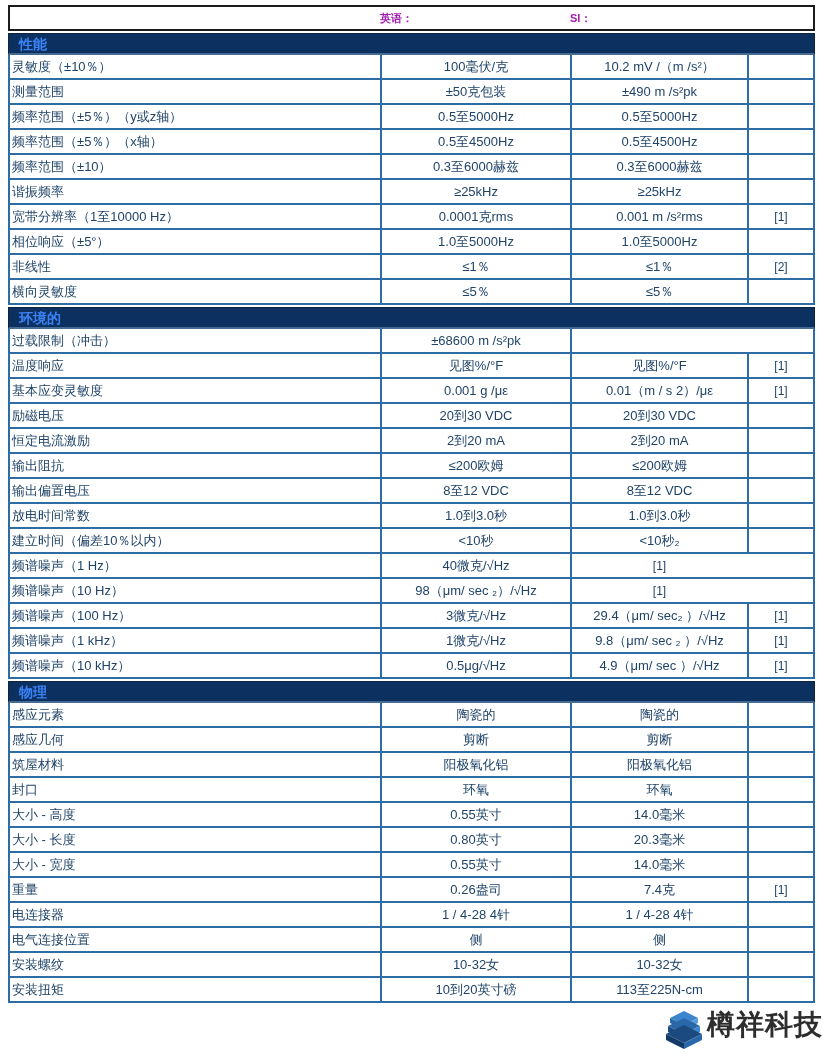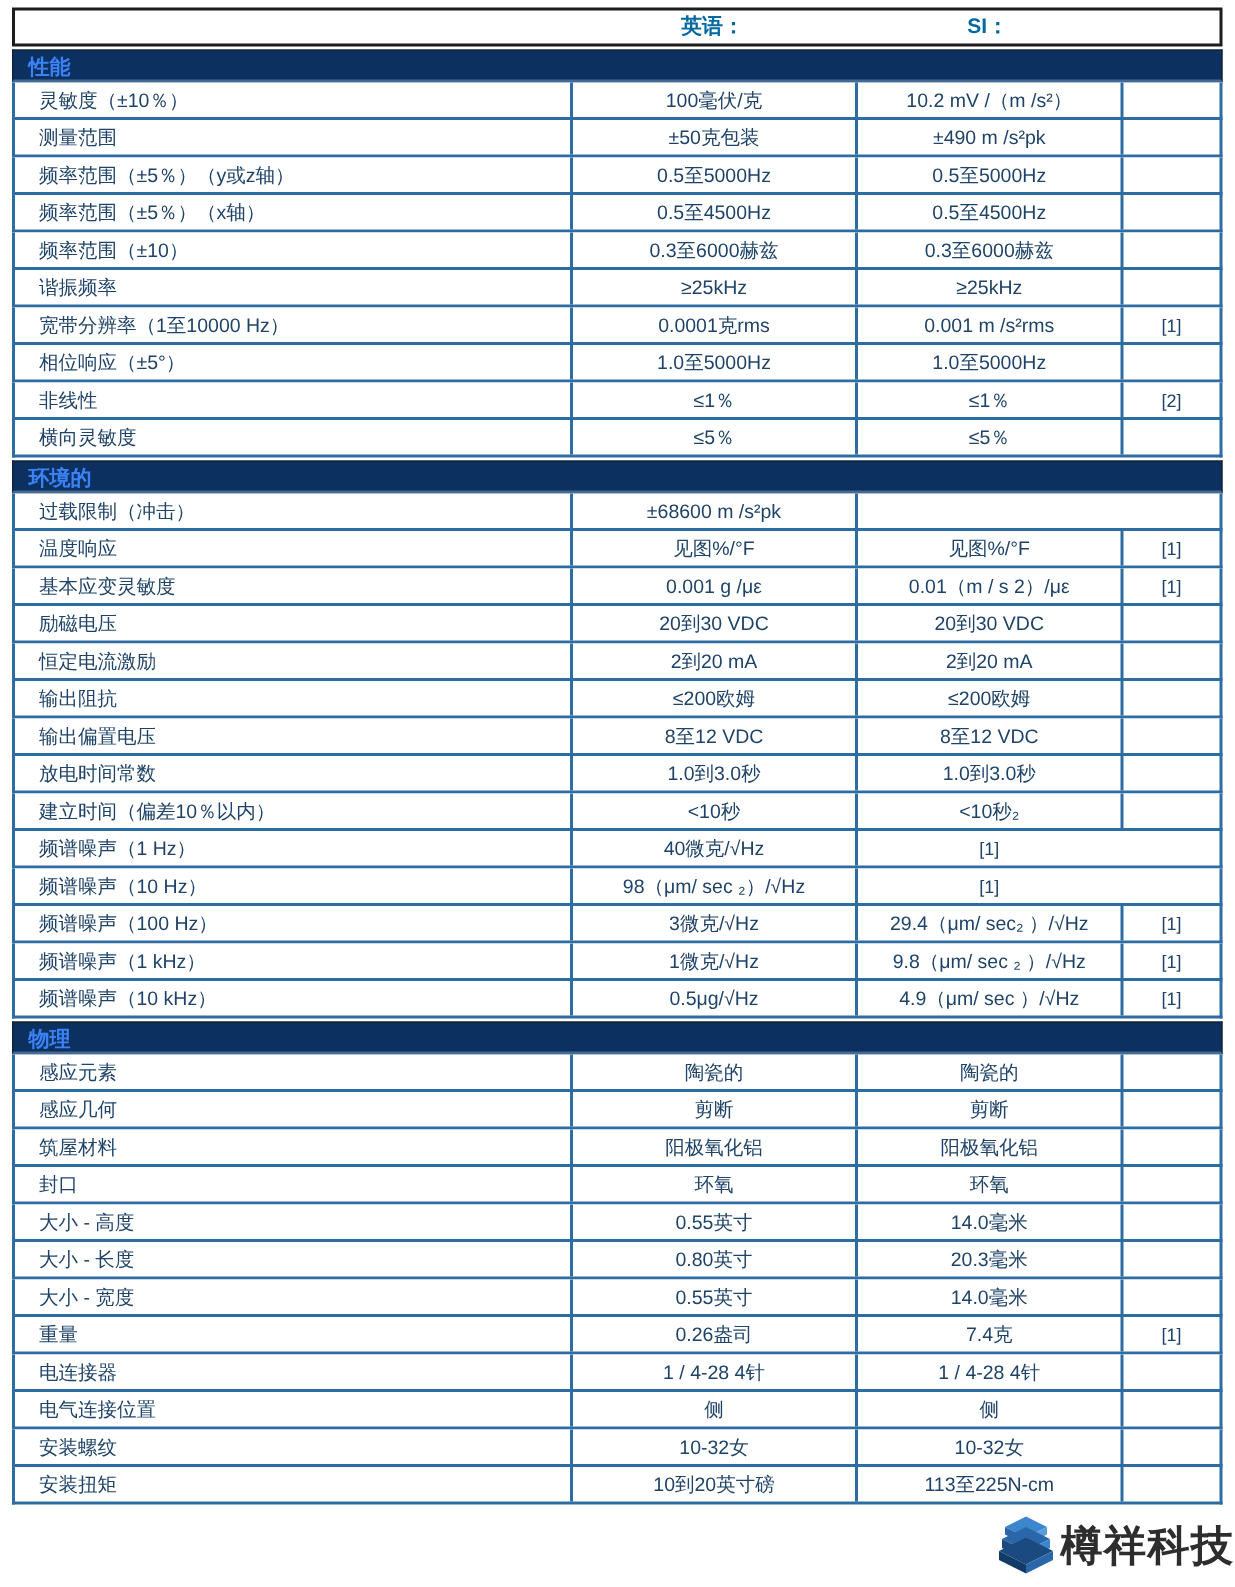--- a/index.html
+++ b/index.html
@@ -8,46 +8,46 @@
     font-family: "Liberation Sans", "DejaVu Sans", sans-serif;
   }
   .page { position: relative; width: 823px; height: 1058px; box-sizing: border-box; padding: 5px 8px 0 8px; }
   .tbl { width: 807px; color: #1f4368; }
 
   .hdr-row {
     display: grid; grid-template-columns: 370px 190px 177px auto;
     height: 26px; box-sizing: border-box; border: 2px solid #1c1c1c;
     align-items: center; background: #ffffff;
   }
-  .hdr-cell { text-align: center; font-weight: bold; font-size: 14px; color: #0369a1; }
+  .hdr-cell { font-weight: bold; font-size: 11px; color: #a21caf; }
 
   .sec-bar {
     margin-top: 2px; height: 22px; line-height: 21px; box-sizing: border-box;
     background: #0c3161; color: #3b82f6; font-weight: bold; font-size: 14px;
     padding-left: 10px; border: 1px solid #12233c; border-bottom: 2px solid #456a93;
   }
 
   .row {
     display: grid; grid-template-columns: 370px 190px 177px auto;
     height: 25px; box-sizing: border-box; background: #ffffff;
     border-left: 2px solid #2e6da4; border-right: 2px solid #2e6da4;
     border-bottom: 2px solid #2e6da4;
   }
   .cell {
     height: 100%; display: flex; align-items: center; justify-content: center;
     font-size: 13px; white-space: nowrap; overflow: hidden; box-sizing: border-box;
     color: #1f4368;
   }
-  .cell.label { justify-content: flex-start; padding-left: 16px; }
+  .cell.label { justify-content: flex-start; padding-left: 2px; }
   .cell:not(.label) { border-left: 2px solid #2e6da4; }
   .cell.note { font-size: 12px; }
 
   .watermark {
     position: absolute; right: 0; top: 1006px; height: 50px;
-    display: flex; align-items: center; gap: 1px; z-index: 5;
+    display: flex; gap: 1px; z-index: 5;
   }
   .wm-text {
     font-size: 28px; font-weight: bold; color: #2d2d2d; letter-spacing: 1px;
     text-shadow: 1px 1px 0 #ffffff, -1px -1px 0 #ffffff, 1px -1px 0 #ffffff, -1px 1px 0 #ffffff;
   }
 </style>
 </head>
 <body>
 
 <div class="page">

